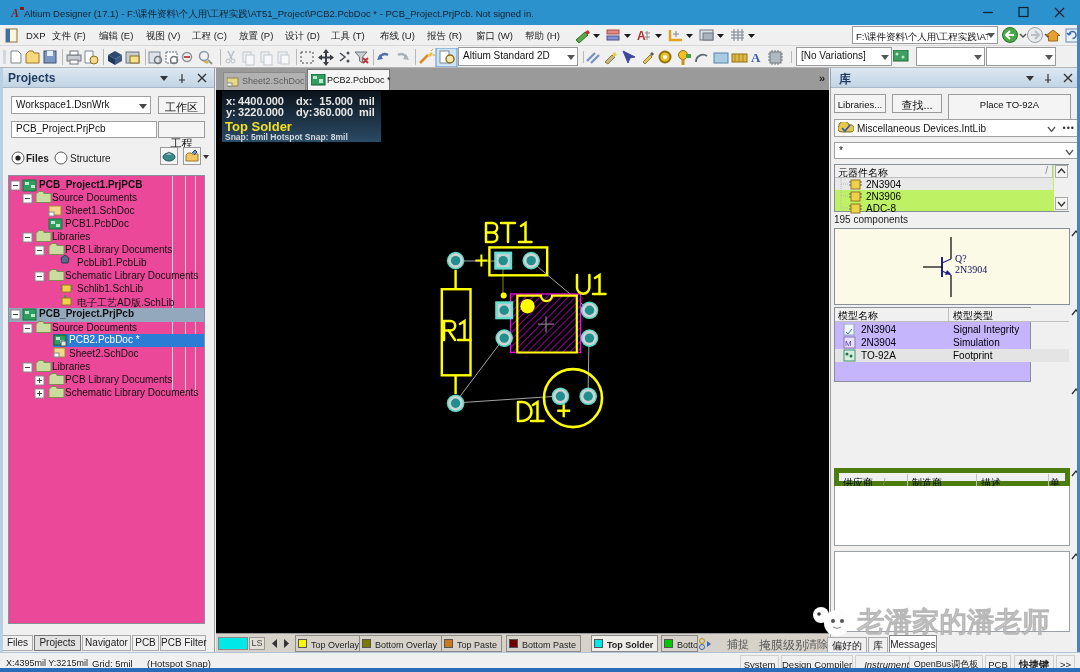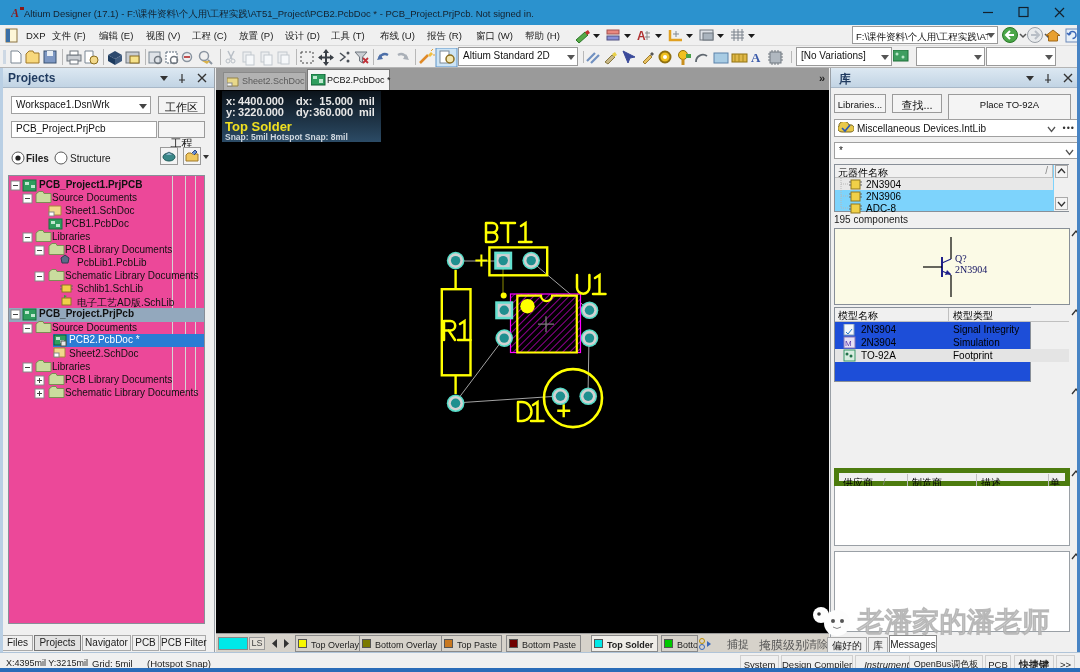--- a/index.html
+++ b/index.html
@@ -610,21 +610,21 @@
       </svg>
    <span style="position:absolute;right:3px;top:3px;color:#333;font-size:9px;letter-spacing:1px;">•••</span>
  </div>
  <div class="field" style="left:3px;top:74px;width:245px;height:17px;">
    <span style="position:absolute;left:4px;top:2px;">*</span>
    <svg style="position:absolute;right:4px;top:6px" width="9" height="7">
         <path d="M1 1 L4.5 5.5 L8 1" stroke="#555" fill="none" stroke-width="1.3"></path>
       </svg>
  </div>
 
- <div class="abs" style="left:3px;top:96px;width:235px;height:48px;background:#7dd3fc;border:1px solid #888f98;">
+ <div class="abs" style="left:3px;top:96px;width:235px;height:48px;background:#bef264;border:1px solid #888f98;">
    <div class="abs" style="left:0;top:0;width:218px;height:13px;background:#f0f0f0;border-bottom:1px solid #c0c0c0;border-right:1px solid #c0c0c0;">
      <span style="position:absolute;left:3px;top:1px;font-size:10px;">元器件名称</span>
      <span style="position:absolute;right:4px;top:0px;font-size:10px;color:#888;">/</span>
    </div>
    <div class="abs" style="left:0;top:13px;width:218px;height:12px;background:#e8e8e8;"></div>
    <svg class="abs" style="left:0;top:13px" width="218" height="40">
      <g stroke="#b8b8b8" stroke-dasharray="1 1">
           <path d="M6 6 h8 M6 18 h8 M6 30 h8 M6 0 v30"></path>
         </g>
      <g>
@@ -659,21 +659,21 @@
    <path d="M116 8 V30 M116 46 V68" stroke="#000" stroke-width="1.2"></path>
    <path d="M116 30 L107 34 M107 42 L116 46" stroke="#20208a" stroke-width="1.2"></path>
    <path d="M107 28 V48" stroke="#20208a" stroke-width="2"></path>
    <path d="M88 38 H107" stroke="#000" stroke-width="1.2"></path>
    <path d="M112 41 l4 4 -6 1 z" fill="#20208a"></path>
   </svg>
   <span class="abs" style="left:120px;top:24px;font-size:10px;color:#101060;font-family:'Liberation Serif',serif;">Q?</span>
   <span class="abs" style="left:120px;top:35px;font-size:10px;color:#101060;font-family:'Liberation Serif',serif;">2N3904</span>
  </div>
 
- <div class="abs" style="left:3px;top:239px;width:197px;height:75px;background:#1d4ed8;border:1px solid #888f98;">
+ <div class="abs" style="left:3px;top:239px;width:197px;height:75px;background:#c4b5fd;border:1px solid #888f98;">
   <div class="abs" style="left:0;top:0;width:234px;height:14px;background:#f0f0f0;border-bottom:1px solid #c0c0c0;">
     <span style="position:absolute;left:3px;top:1px;font-size:10px;">模型名称</span>
     <span style="position:absolute;left:118px;top:1px;font-size:10px;">模型类型</span>
     <span style="position:absolute;left:113px;top:0;width:1px;height:13px;background:#c0c0c0;"></span>
   </div>
   <svg class="abs" style="left:8px;top:16px;z-index:3" width="15" height="40">
     <rect x="1" y="0" width="10" height="11" fill="#f4f8fc" stroke="#8aa0b8"></rect>
         <path d="M3 8 l2 2 4-5" stroke="#2878c8" fill="none"></path>
     <rect x="1" y="13" width="11" height="11" fill="#e8e0f4" stroke="#8878b8"></rect>
         <text x="2" y="22" font-size="8" fill="#5838a8">M</text>

